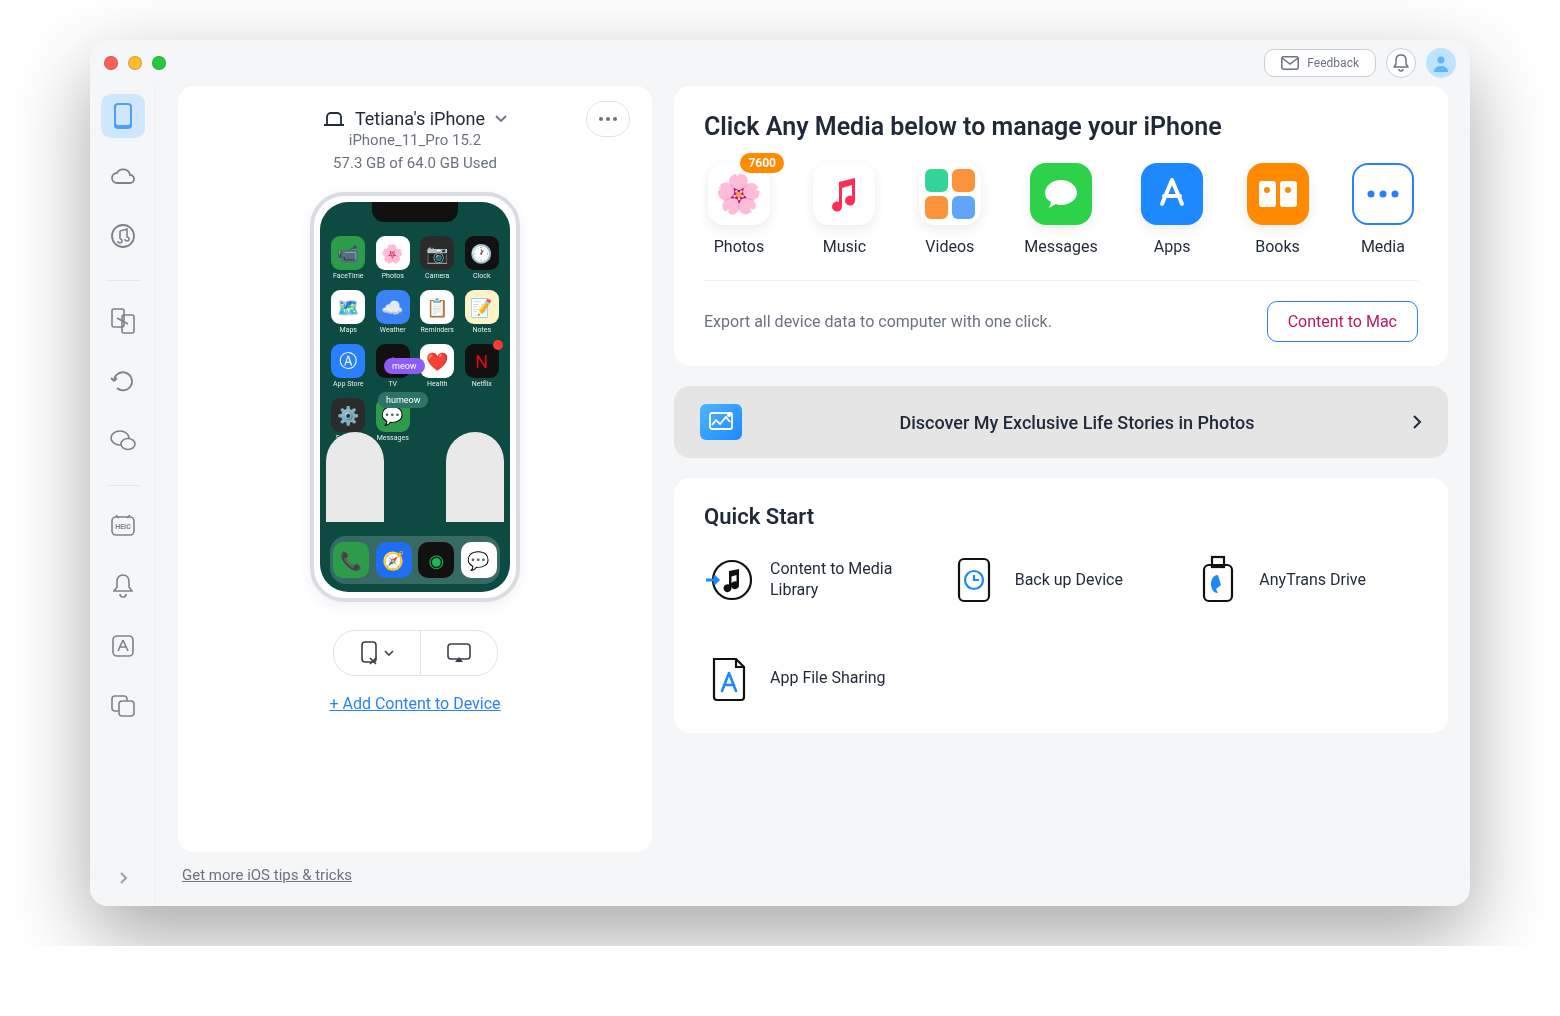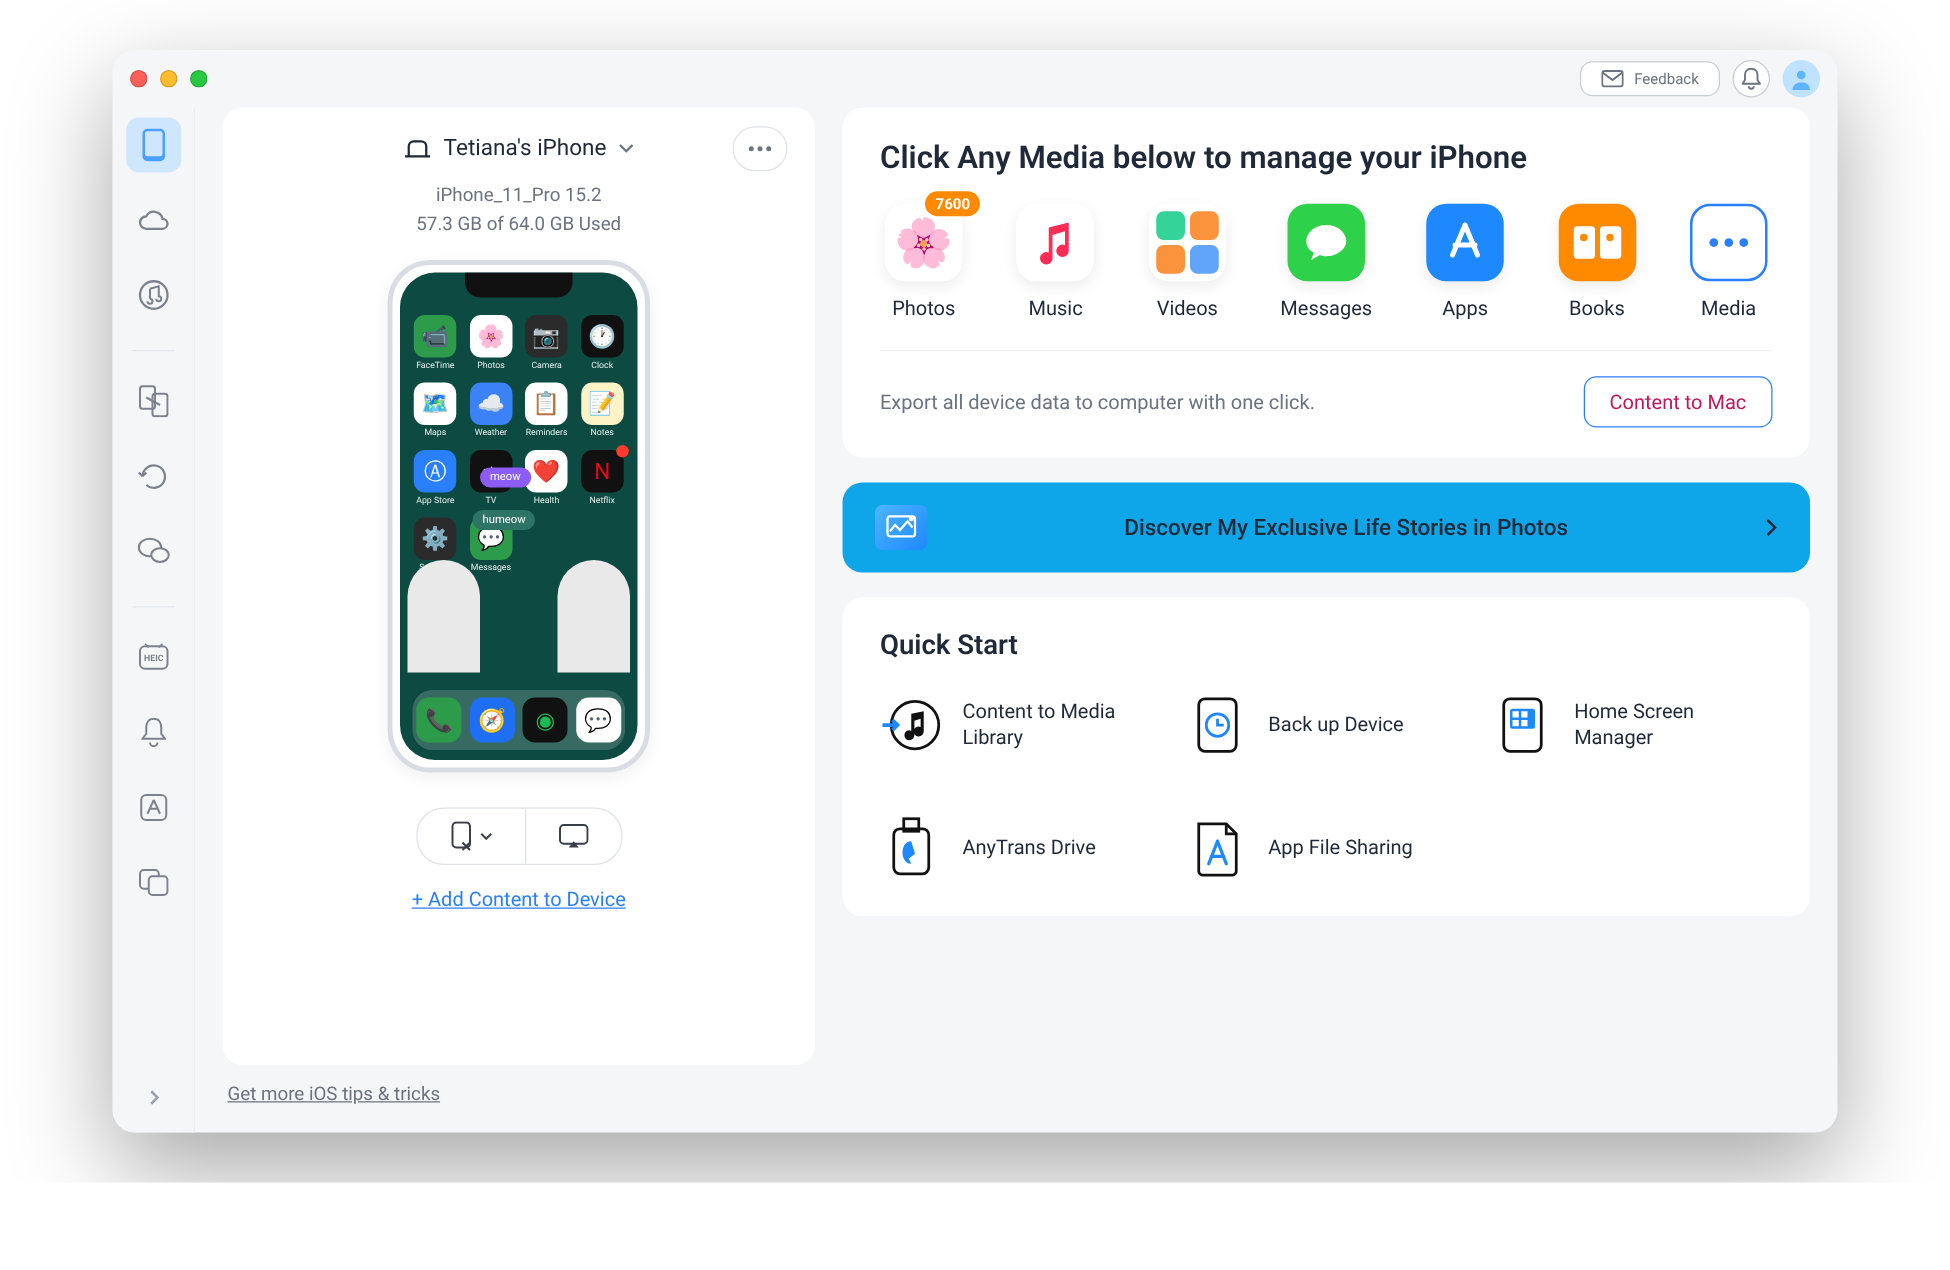--- a/index.html
+++ b/index.html
@@ -22,21 +22,21 @@
 .side-sep { width: 34px; height: 1px; background: #e4e7ec; margin: 6px 0 18px; }
 .side-collapse { margin-top: auto; margin-bottom: 14px; width:28px;height:28px;border-radius:6px;display:flex;align-items:center;justify-content:center;color:#9aa1ab;cursor:pointer;}
 
 .main { flex: 1; display: flex; gap: 22px; padding: 0 22px 22px 22px; }
 .col-left { width: 474px; display:flex;flex-direction:column; }
 .device-card { background:#fff; border-radius:16px; padding: 22px 22px 30px; flex:1; display:flex; flex-direction:column; align-items:center;}
 .device-head { width:100%; display:flex; align-items:center; gap:10px; justify-content:center; position:relative;}
 .device-name { font-size: 18px; color:#1f2937; display:flex; align-items:center; gap:10px;}
 .chev { color:#6b7280; }
 .more-dots { position:absolute; right:0; width:44px;height:36px;border:1.5px solid #dfe3e9;border-radius:18px;display:flex;align-items:center;justify-content:center;color:#6b7280;cursor:pointer;}
-.device-sub { margin-top: 16px; text-align:center; color:#6b7280; font-size:15px; line-height:1.5;}
+.device-sub { text-align:center; color:#6b7280; font-size:15px; line-height:1.5;}
 
 .phone { margin-top: 18px; width: 210px; height: 410px; border-radius: 34px; background:#fff; border:4px solid #d9dde3; position:relative; overflow:hidden; box-shadow: 0 4px 14px rgba(0,0,0,0.06);}
 .phone-screen { position:absolute; inset:6px; border-radius:28px; background:#0d4a42; overflow:hidden;}
 .notch { position:absolute; top:0; left:50%; transform:translateX(-50%); width:86px; height:20px; background:#111; border-bottom-left-radius:12px;border-bottom-right-radius:12px;}
 .homegrid { position:absolute; top:34px; left:10px; right:10px; display:grid; grid-template-columns: repeat(4,1fr); gap:10px 8px;}
 .app-ic { width:34px;height:34px;border-radius:9px; background:#fff; display:flex;align-items:center;justify-content:center;font-size:18px;}
 .app-lbl { font-size:7px;color:#e3efec;text-align:center;margin-top:2px;}
 .app-wrap{display:flex;flex-direction:column;align-items:center;}
 .cats { position:absolute; bottom:70px; left:0; right:0; height:110px; display:flex; justify-content:space-between; align-items:flex-end; padding:0 6px;}
 .cat { width:58px; height:90px; background:#e9e9e9; border-top-left-radius:40px;border-top-right-radius:40px;}
@@ -58,21 +58,21 @@
 .media-title{font-size:25px;color:#1f2937;font-weight:600;margin-bottom:22px;}
 .media-row{display:flex;justify-content:space-between;padding:0 4px;}
 .media-item{display:flex;flex-direction:column;align-items:center;gap:12px;cursor:pointer;}
 .media-ic{width:62px;height:62px;border-radius:16px;display:flex;align-items:center;justify-content:center;font-size:34px;box-shadow:0 4px 12px rgba(0,0,0,0.08);position:relative;}
 .badge{position:absolute;top:-10px;right:-14px;background:#ff8a00;color:#fff;font-size:12px;font-weight:700;padding:3px 8px;border-radius:12px;}
 .media-lbl{font-size:16px;color:#1f2937;}
 .export-row{margin-top:24px;padding-top:20px;border-top:1px solid #eef0f3;display:flex;align-items:center;justify-content:space-between;}
 .export-txt{color:#6b7280;font-size:16px;}
 .export-btn{border:1.5px solid #2a7fff;color:#be185d;background:#fff;border-radius:10px;padding:10px 20px;font-size:16px;cursor:pointer;}
 
-.discover-card{background:#0ea5e9;border-radius:16px;padding:18px 26px;display:flex;align-items:center;gap:18px;cursor:pointer;}
+.discover-card{background:#e5e5e5;border-radius:16px;padding:18px 26px;display:flex;align-items:center;gap:18px;cursor:pointer;}
 .disc-ic{width:42px;height:36px;border-radius:6px;background:linear-gradient(135deg,#4db5ff,#1e88ff);display:flex;align-items:center;justify-content:center;color:#fff;}
 .disc-txt{flex:1;font-size:18px;color:#1f2937;font-weight:500;text-align:center;}
 .disc-chev{color:#1f2937;}
 
 .quick-card{background:#fff;border-radius:16px;padding:26px 30px 30px;}
 .quick-title{font-size:22px;color:#1f2937;font-weight:600;margin-bottom:26px;}
 .quick-grid{display:grid;grid-template-columns:repeat(3,1fr);row-gap:48px;column-gap:20px;}
 .quick-item{display:flex;align-items:center;gap:16px;cursor:pointer;}
 .quick-ic{width:50px;height:50px;display:flex;align-items:center;justify-content:center;}
 .quick-lbl{font-size:16px;color:#1f2937;line-height:1.3;max-width:130px;}
@@ -412,33 +412,20 @@
                   <svg width="46" height="50" viewBox="0 0 46 50">
                     <rect x="8" y="4" width="30" height="42" rx="5" fill="none" stroke="#111" stroke-width="2.2"></rect>
                     <circle cx="23" cy="25" r="9" fill="none" stroke="#1e88ff" stroke-width="2.2"></circle>
                     <path d="M23 20 V25 H28" stroke="#1e88ff" stroke-width="2.2" fill="none"></path>
                   </svg>
                 </div>
               <div class="quick-lbl">Back up Device</div>
             </div>
             <div class="quick-item">
               <div class="quick-ic">
-                  <svg width="46" height="50" viewBox="0 0 46 50">
-                    <rect x="8" y="4" width="30" height="42" rx="5" fill="none" stroke="#111" stroke-width="2.2"></rect>
-                    <rect x="13" y="12" width="20" height="16" rx="2" fill="#1e88ff"></rect>
-                    <rect x="15" y="14" width="5" height="5" fill="#fff"></rect>
-                    <rect x="22" y="14" width="5" height="5" fill="#fff"></rect>
-                    <rect x="15" y="21" width="5" height="5" fill="#fff"></rect>
-                    <rect x="22" y="21" width="5" height="5" fill="#fff"></rect>
-                  </svg>
-                </div>
-              <div class="quick-lbl">Home Screen Manager</div>
-            </div>
-            <div class="quick-item">
-              <div class="quick-ic">
                   <svg width="36" height="50" viewBox="0 0 36 50">
                     <rect x="4" y="10" width="28" height="36" rx="5" fill="none" stroke="#111" stroke-width="2.2"></rect>
                     <rect x="12" y="2" width="12" height="10" fill="none" stroke="#111" stroke-width="2.2"></rect>
                     <path d="M18 20 C13 20 11 25 11 29 C11 33 13 38 18 38 L16 34 L21 30" fill="#1e88ff"></path>
                   </svg>
                 </div>
               <div class="quick-lbl">AnyTrans Drive</div>
             </div>
             <div class="quick-item">
               <div class="quick-ic">

